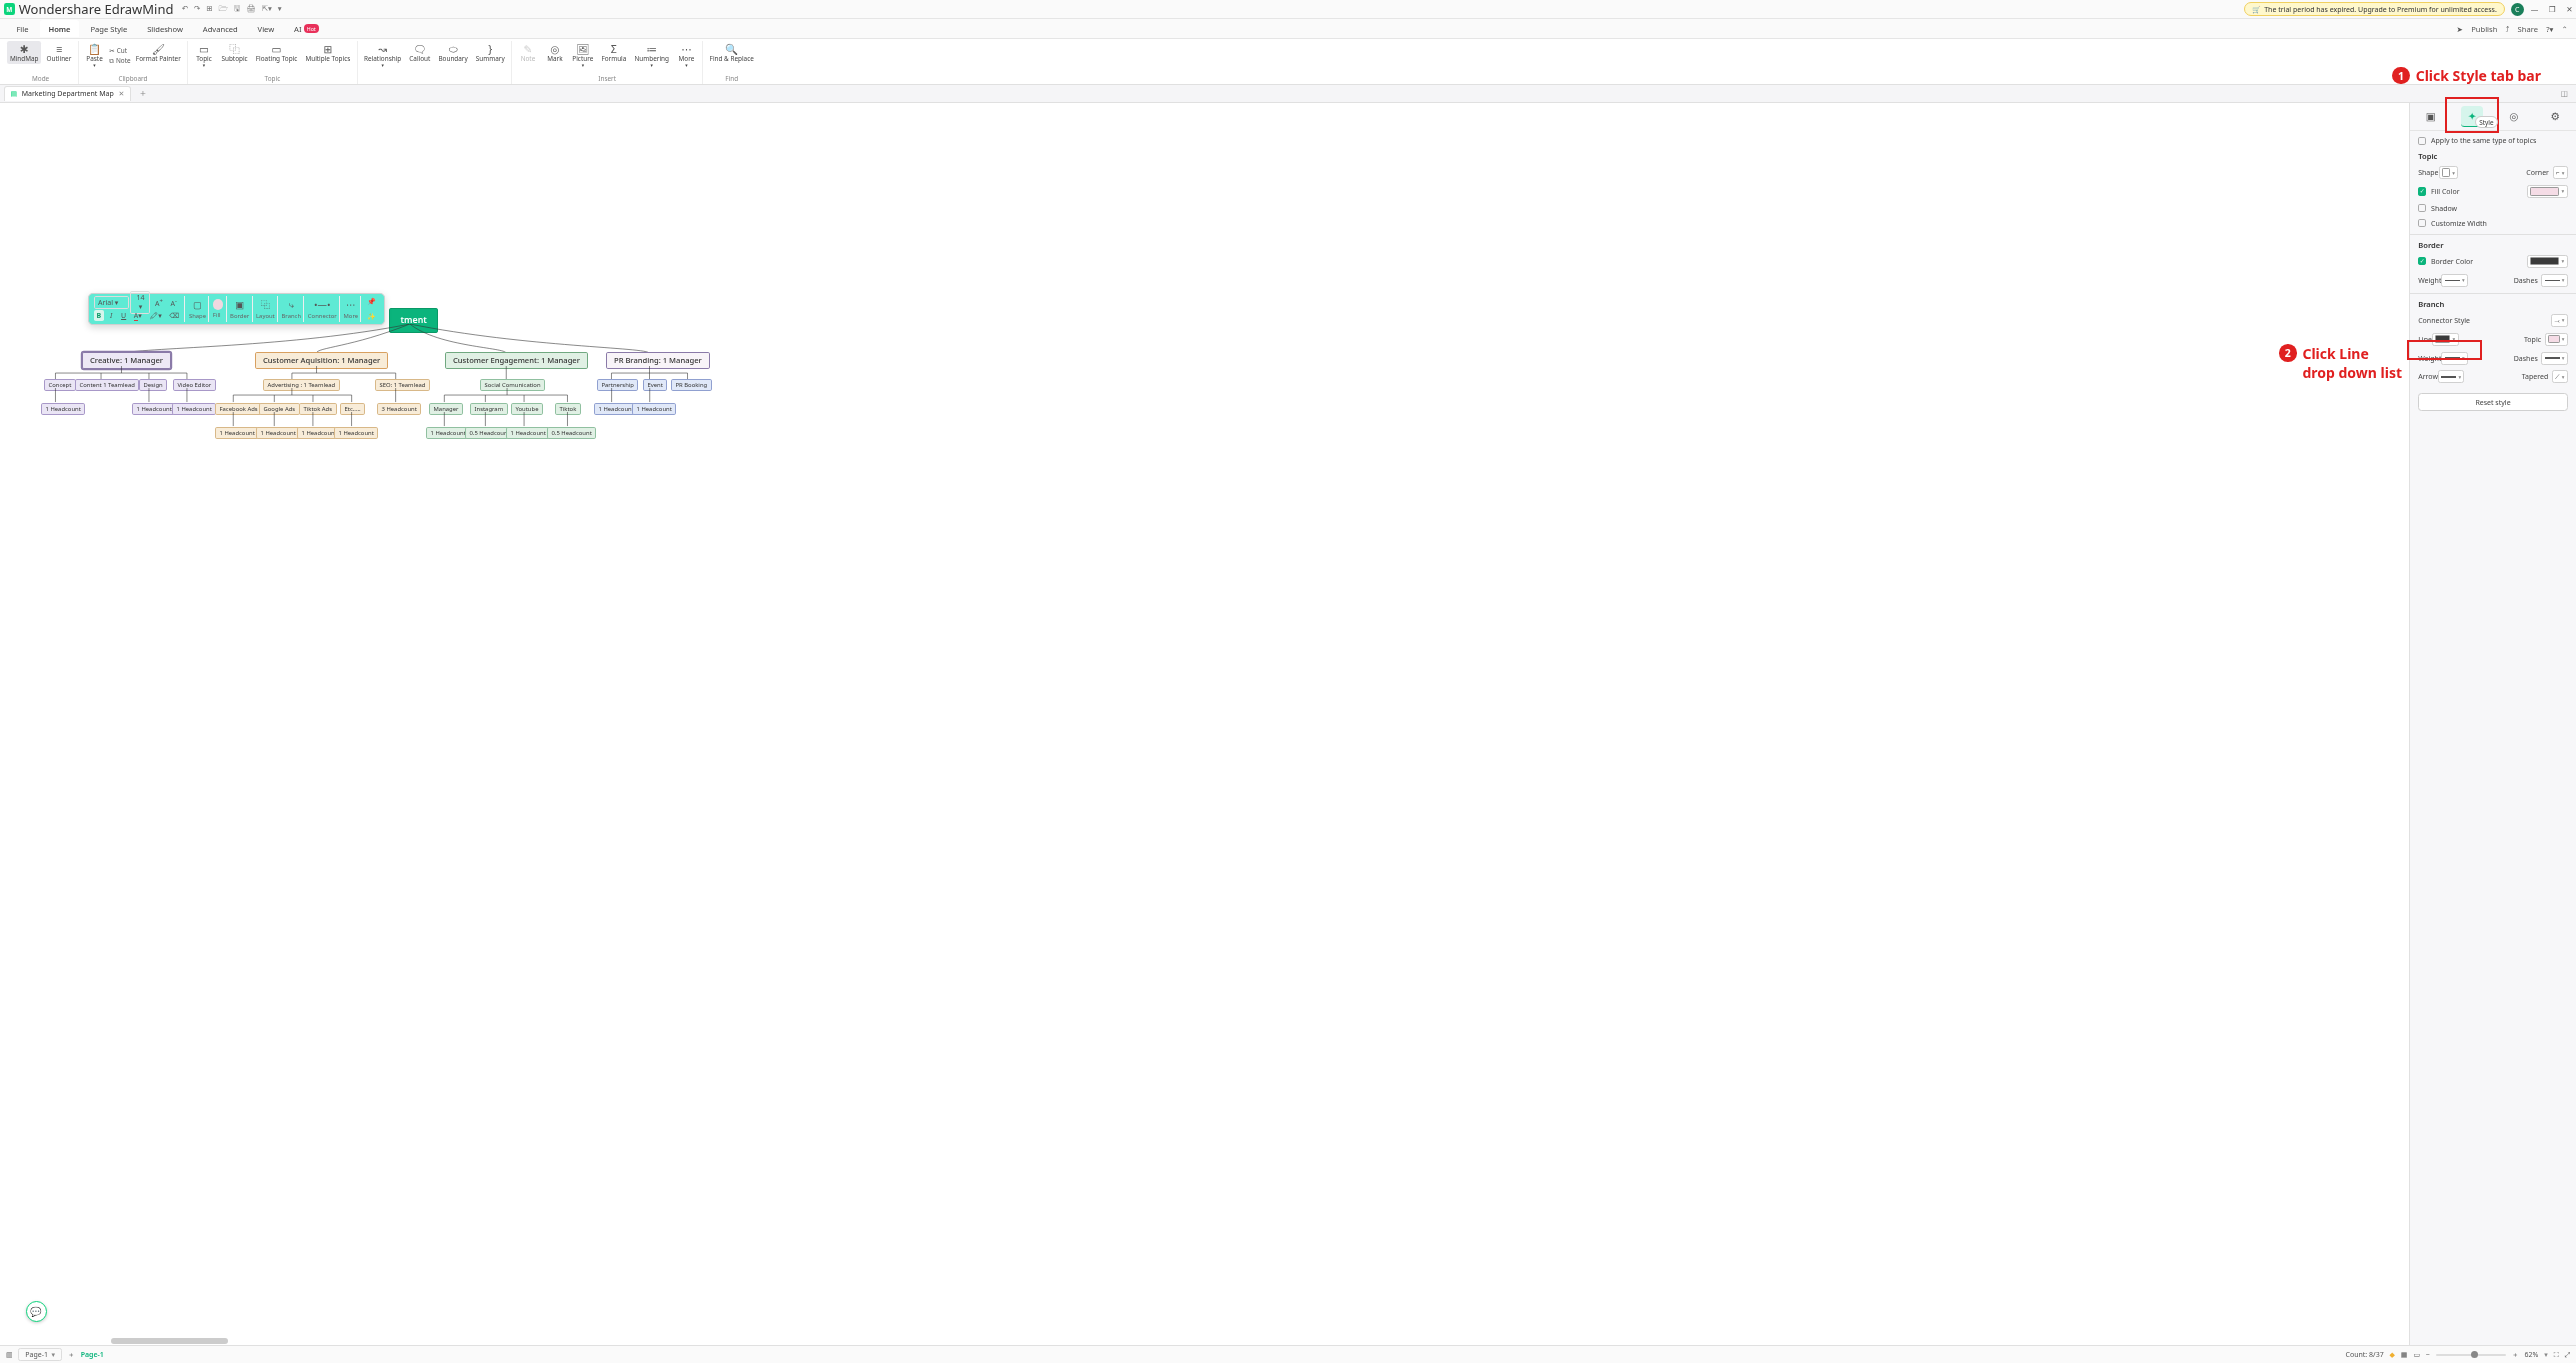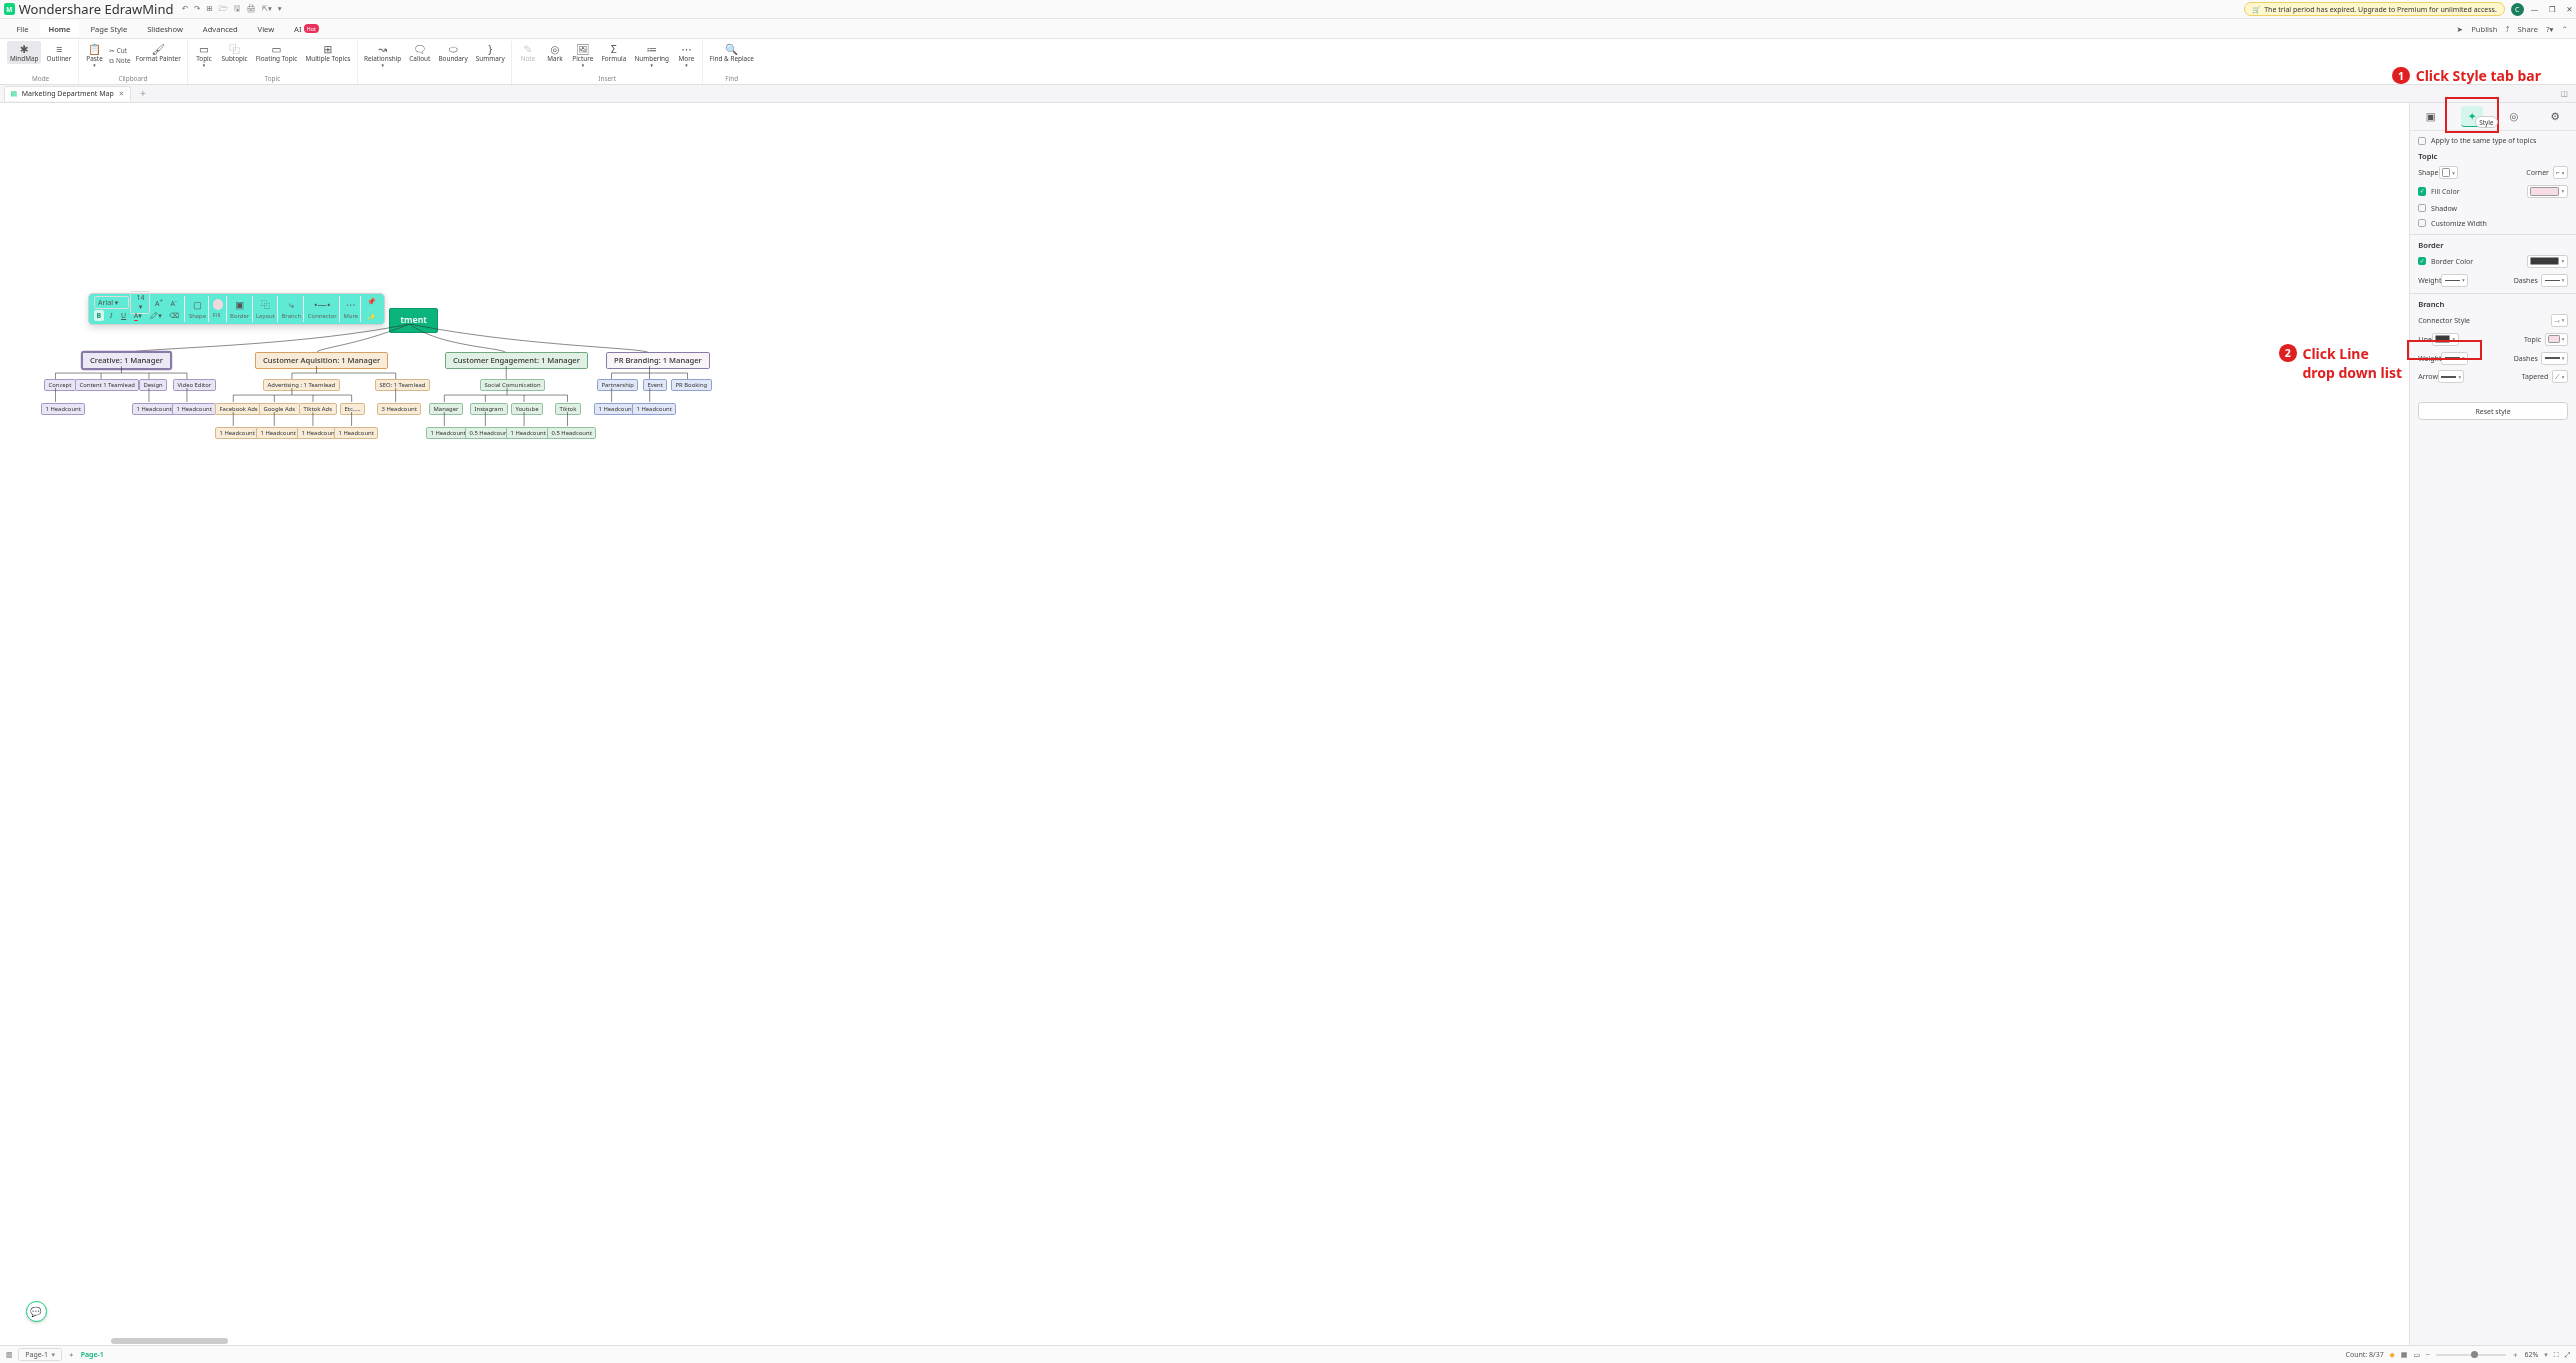--- a/index.html
+++ b/index.html
@@ -46,21 +46,21 @@
 .rp-check{width:8.2px;height:8.2px;border:0.6px solid #aaa;border-radius:1.8px;margin-right:4.7px;display:inline-flex;align-items:center;justify-content:center;font-size:5.9px;color:#fff}
 .rp-check.on{background:#0bb47c;border-color:#0bb47c}
 .rp-section-title{font-weight:600;font-size:7.6px;margin:5.9px 0 4.7px 0;color:#333}
 .rp-ctrl{display:inline-flex;align-items:center;border:0.6px solid #d0d0d0;border-radius:2.3px;background:#fff;height:13px;padding:0 2.3px;cursor:pointer;gap:2.3px;font-size:6.4px}
 .rp-ctrl .chev{color:#888;font-size:5.3px}
 .rp-swatch{width:8.2px;height:8.2px;border:0.6px solid #999;border-radius:1.2px}
 .rp-swatch.pink{background:#f5dce6}
 .rp-swatch.dark{background:#3a3a3a}
 .rp-line{width:15px;height:1.2px;background:#555}
 .rp-divider{height:0.6px;background:#e0e0e0;margin:5.9px -8.2px}
-.rp-reset{width:100%;border:0.6px solid #d0d0d0;background:#fff;border-radius:3.5px;padding:3.5px 0;text-align:center;margin-top:19px;cursor:pointer}
+.rp-reset{width:100%;border:0.6px solid #d0d0d0;background:#fff;border-radius:3.5px;padding:3.5px 0;text-align:center;margin-top:10px;cursor:pointer}
 .status-bar{display:flex;align-items:center;height:17.6px;background:#fafafa;border-top:0.6px solid #e0e0e0;padding:0 5.9px;gap:5.9px;font-size:7px;color:#555}
 .status-bar .pg{border:0.6px solid transparent;padding:1.2px 5.9px}
 .status-bar .active-pg{color:#0bb47c;font-weight:600}
 .status-bar .right{margin-left:auto;display:flex;align-items:center;gap:5.9px}
 .zoom-slider{width:70px;height:2.3px;background:#ddd;border-radius:1.2px;position:relative}
 .zoom-slider .handle{position:absolute;top:-2.3px;left:35px;width:7px;height:7px;border-radius:50%;background:#888}
 .hscroll{position:absolute;bottom:1.2px;left:111px;height:5.9px;width:117px;background:#ccc;border-radius:2.9px}
 .node{position:absolute;border-radius:1.8px;border:0.6px solid #888;font-size:6.4px;padding:1.8px 4.7px;text-align:center;white-space:nowrap}
 .node.root{background:#0bb47c;color:#fff;border-color:#0a9966;font-size:8.8px;font-weight:600;padding:5.9px 10.5px}
 .node.mgr{background:#f8f4f8;border:0.6px solid #8a7aa8;font-size:7.6px;padding:2.9px 7px;font-weight:500}

